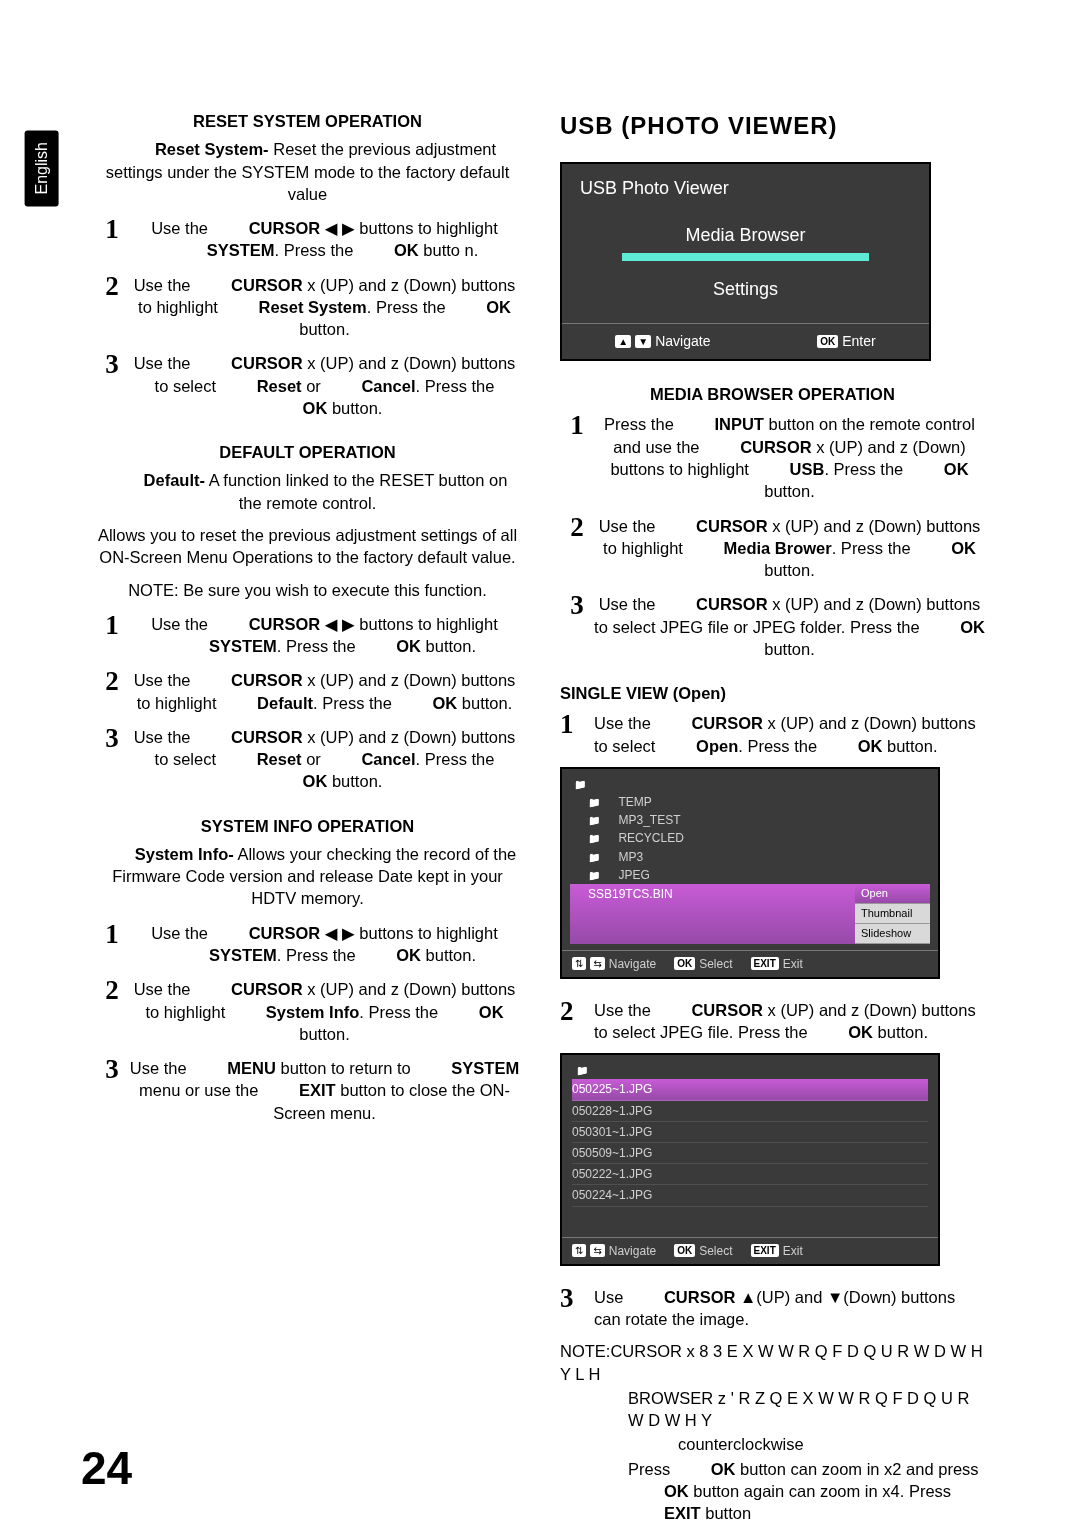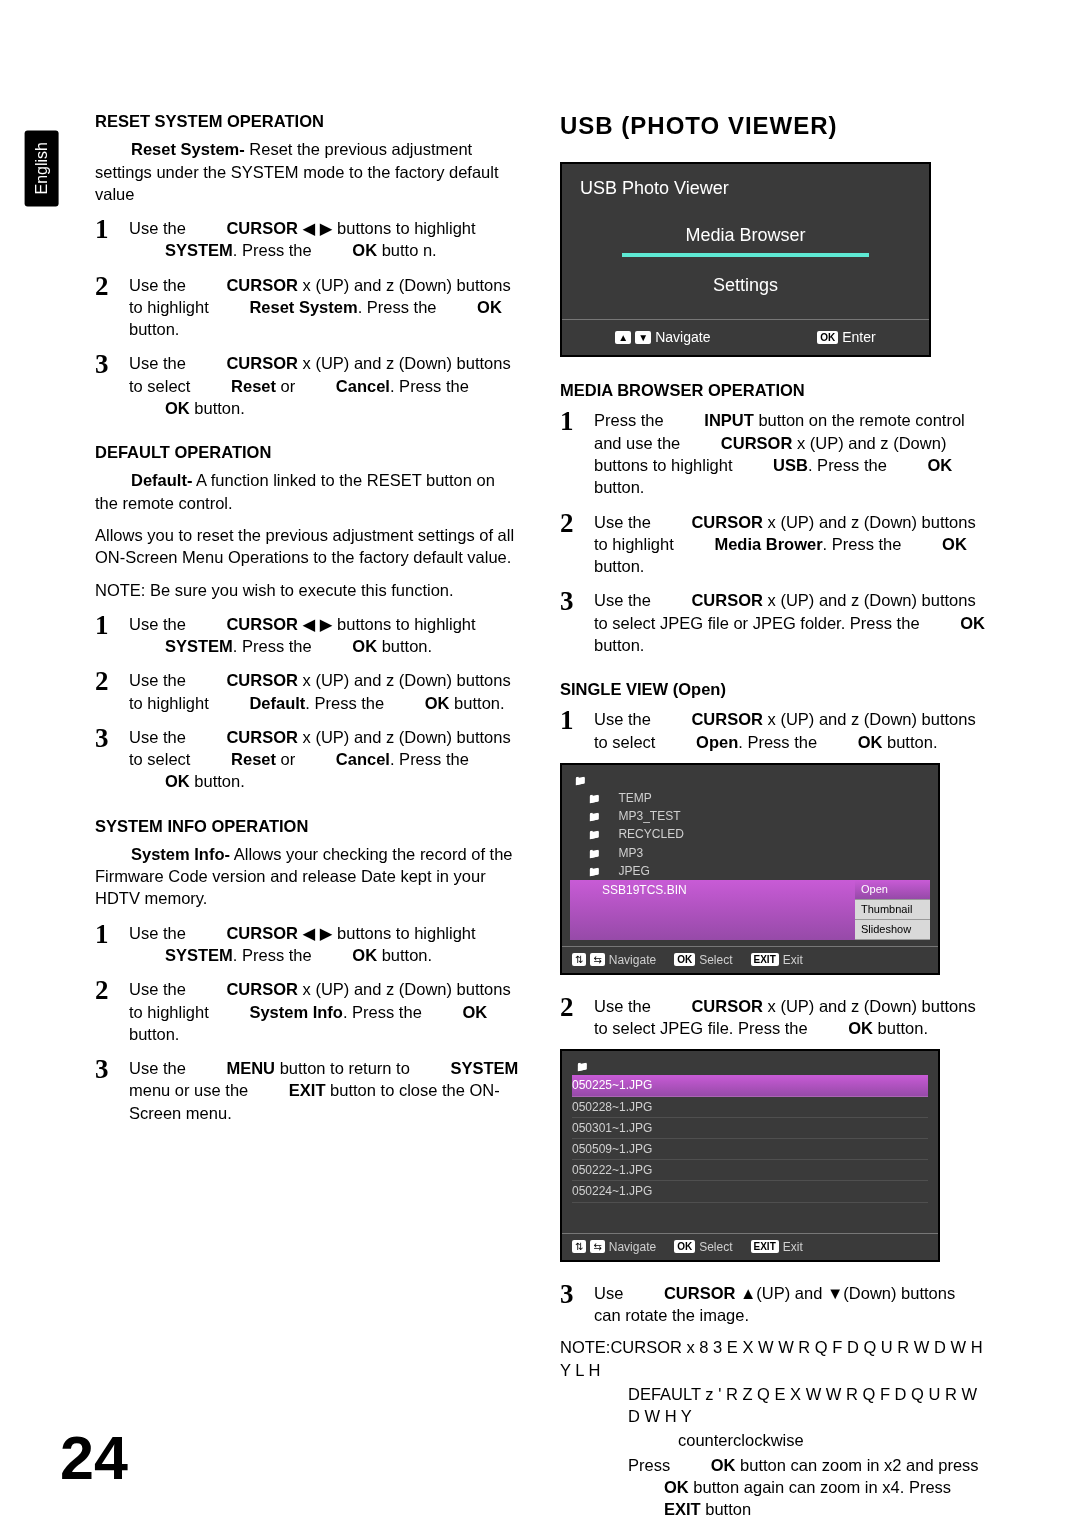--- a/index.html
+++ b/index.html
@@ -43,21 +43,21 @@
   .ol li { display: flex; align-items: flex-start; margin-bottom: 10px; }
   .num {
     font-family: Georgia, 'Times New Roman', serif;
     font-size: 27px;
     font-weight: bold;
     width: 34px;
     flex-shrink: 0;
     line-height: 1.05;
   }
   .li-text { flex: 1; padding-top: 2px; }
-  .block { margin-bottom: 22px; }
+  .block { margin-bottom: 22px; text-align: center; }
   .usb-title {
     font-family: Arial, Helvetica, sans-serif;
     font-weight: bold;
     font-size: 24px;
     letter-spacing: 1px;
     margin-bottom: 20px;
   }
   .menu-box {
     border: 2px solid #000;
     background: #3a3a3a;
@@ -72,21 +72,21 @@
   .menu-body {
     padding: 10px 60px 22px 60px;
     display: flex;
     flex-direction: column;
     align-items: center;
     gap: 16px;
     font-size: 18px;
   }
   .menu-item-row { width: 100%; text-align: center; }
   .menu-item-sel {
-    border-bottom: 4px solid #5eead4;
+    border-bottom: 8px solid #5eead4;
     padding-bottom: 6px;
   }
   .menu-footer {
     border-top: 1px solid #777;
     display: flex;
     justify-content: space-around;
     padding: 8px 0;
     font-size: 14px;
   }
   .footer-item { display: inline-flex; align-items: center; gap: 4px; }
@@ -125,21 +125,21 @@
     gap: 18px;
   }
   .folder-row.root { padding-left: 4px; }
   .folder-icon::before { content: "📁"; font-size: 10px; filter: grayscale(100%) brightness(1.6); }
   .sel-row {
     background: linear-gradient(#c85bd6, #964aa8);
     color: #fff;
     display: flex;
     align-items: stretch;
   }
-  .sel-label { padding: 2px 4px 2px 32px; flex: 1; }
+  .sel-label { padding: 2px 4px 2px 18px; flex: 1; }
   .submenu {
     background: #d9d9d9;
     color: #000;
     font-size: 11px;
     width: 75px;
   }
   .submenu div {
     padding: 2px 6px;
     border-bottom: 1px solid #999;
   }
@@ -163,24 +163,24 @@
   }
   .file-item.sel {
     background: linear-gradient(#c85bd6, #964aa8);
     color: #fff;
   }
   .note { margin: 2px 0; }
   .note-indent { padding-left: 118px; }
   .note-indent2 { padding-left: 68px; }
   .page-num {
     position: absolute;
-    left: 60px;
+    left: 81px;
     bottom: 30px;
     font-family: Arial, Helvetica, sans-serif;
-    font-size: 61px;
+    font-size: 46px;
     font-weight: 900;
   }
   b { font-weight: bold; margin-left: 36px; }
 </style>
 </head>
 <body>
 
 <div class="tab">English</div>
 
 <div class="page">
@@ -385,20 +385,20 @@
     </div>
 
     <ol class="ol">
       <li>
           <span class="num">3</span>
           <span class="li-text">Use <b>CURSOR</b> ▲(UP) and ▼(Down) buttons can rotate the image.</span>
         </li>
     </ol>
 
     <p class="note">NOTE:CURSOR  x   8 3    E X W W R Q  F D Q  U R W D W H  Y L H</p>
-    <p class="note note-indent2">DEFAULT  z  ' R Z Q    E X W W R Q  F D Q  U R W D W H  Y</p>
+    <p class="note note-indent2">BROWSER  z  ' R Z Q    E X W W R Q  F D Q  U R W D W H  Y</p>
     <p class="note note-indent">counterclockwise</p>
     <p class="note note-indent2">Press <b>OK</b> button can zoom in x2 and press <b>OK</b> button again can zoom in x4. Press <b>EXIT</b> button</p>
 
   </div>
 </div>
 
 <div class="page-num">24</div>
 
 </body></html>

